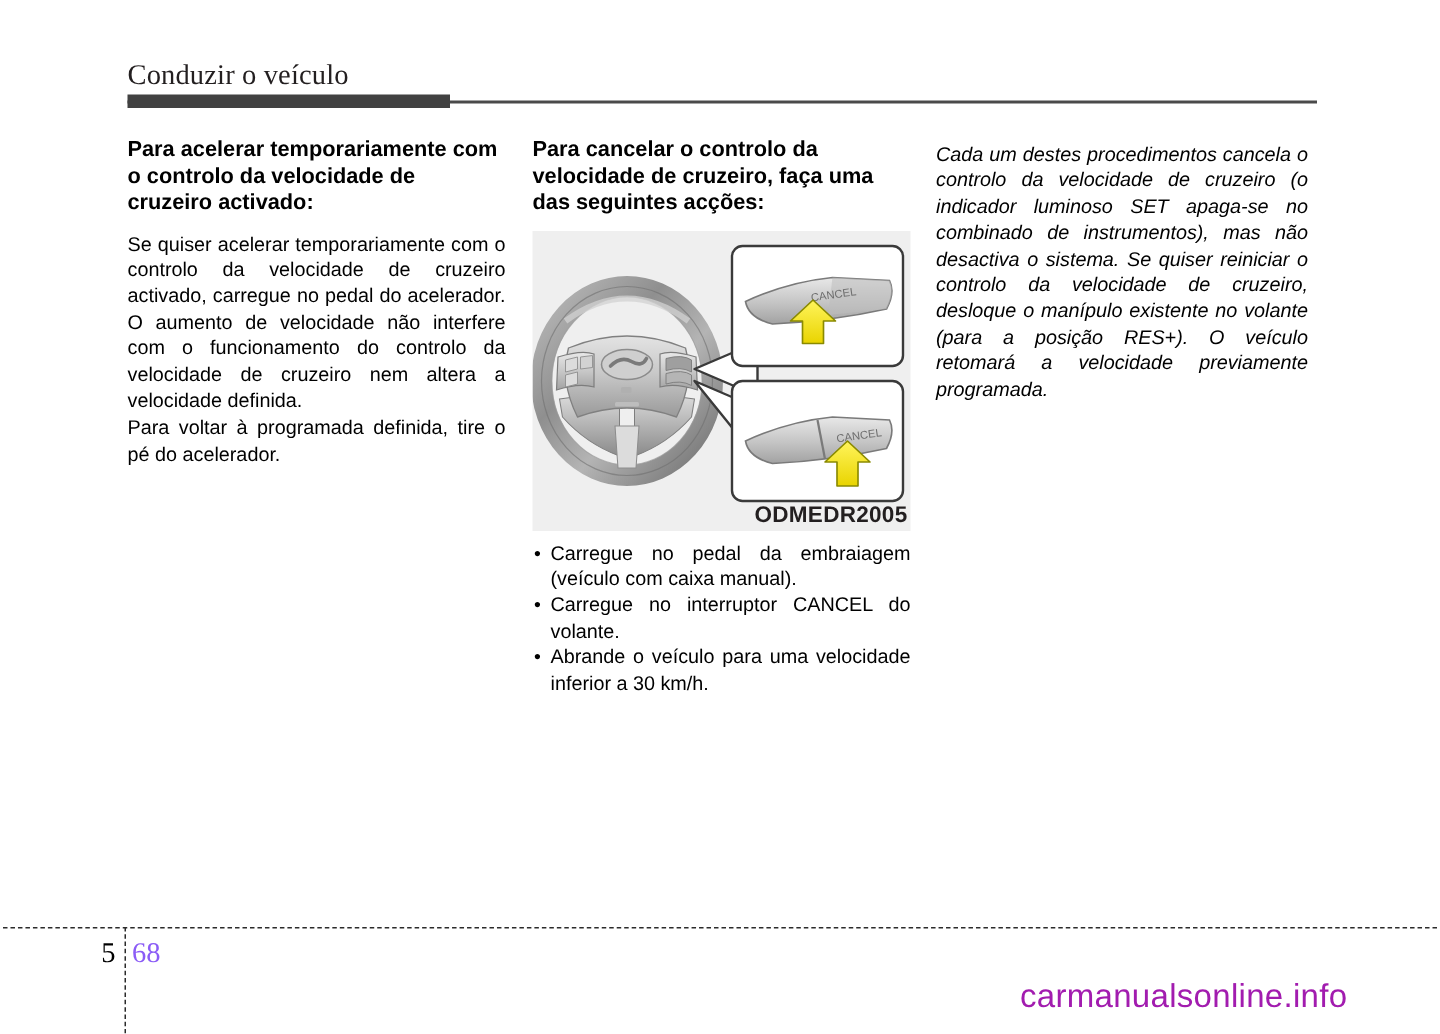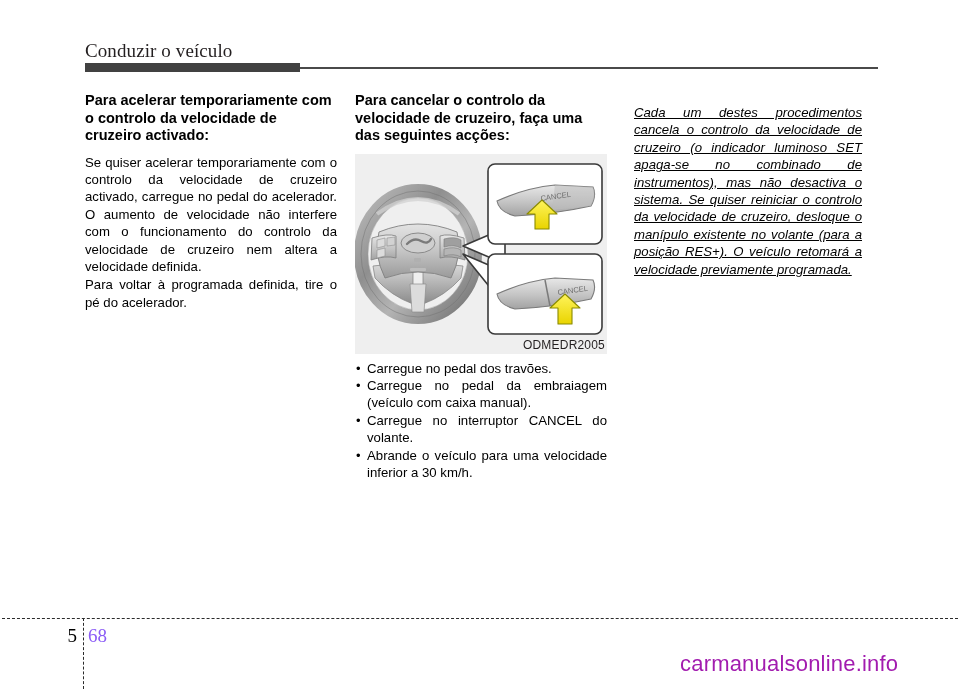--- a/index.html
+++ b/index.html
@@ -82,46 +82,45 @@
     margin: 0 0 0 0;
     font-size: 13.2px;
     line-height: 17.4px;
     color: #000;
     text-align: justify;
     text-justify: inter-word;
   }
   p.body + p.body { margin-top: 1px; }
 
   p.italic {
-    margin: 12px;
+    margin: 2px;
     font-size: 13.2px;
     line-height: 17.4px;
     color: #000;
     font-style: italic;
     text-align: justify;
     text-justify: inter-word;
-    text-decoration: underline;
   }
 
   
   #figure {
     position: relative;
     width: 252px;
     height: 200px;
     background: #efefef;
     margin-top: 2px;
     overflow: hidden;
   }
   #figure svg { display: block; }
   #fig-code {
     position: absolute;
     right: 2px;
     bottom: 2px;
-    font-size: 12px;
-    font-weight: normal;
+    font-size: 15px;
+    font-weight: bold;
     letter-spacing: 0.2px;
     color: #231f20;
     background: transparent;
   }
 
   
   ul.bullets {
     list-style: none;
     margin: 6px 0 0 0;
     padding: 0;
@@ -299,21 +298,20 @@
           <path d="M142 140 Q 170 127 200 124 L 238 126 Q 242 134 236 145 Q 200 153 160 155 Q 144 151 142 140 Z" fill="url(#btnGrad)" stroke="#7a7a7a" stroke-width="1.1"></path>
           <path d="M190 126 L 195 152" stroke="#7a7a7a" stroke-width="1.5" fill="none"></path>
           <text x="203" y="141" font-family="Liberation Sans, sans-serif" font-size="7.5" fill="#6e6e6e" transform="rotate(-8 203 141)">CANCEL</text>
           <path d="M203 170 L 203 154 L 195 154 L 210 140 L 225 154 L 217 154 L 217 170 Z" fill="url(#arrowGrad)" stroke="#8a8a00" stroke-width="1.1" stroke-linejoin="round"></path>
         </g>
       </svg>
       <div id="fig-code">ODMEDR2005</div>
     </div>
 
     <ul class="bullets">
-      <li>Carregue no pedal dos travões.</li>
       <li>Carregue no pedal da embraiagem (veículo com caixa manual).</li>
       <li>Carregue no interruptor CANCEL do volante.</li>
       <li>Abrande o veículo para uma velocidade inferior a 30 km/h.</li>
     </ul>
   </div>
 
   <div class="col" id="col-3">
     <p class="italic">Cada um destes procedimentos cancela o controlo da velocidade de cruzeiro (o indicador luminoso SET apaga-se no combinado de instrumentos), mas não desactiva o sistema. Se quiser reiniciar o controlo da velocidade de cruzeiro, desloque o manípulo existente no volante (para a posição RES+). O veículo retomará a velocidade previamente programada.</p>
   </div>
 

